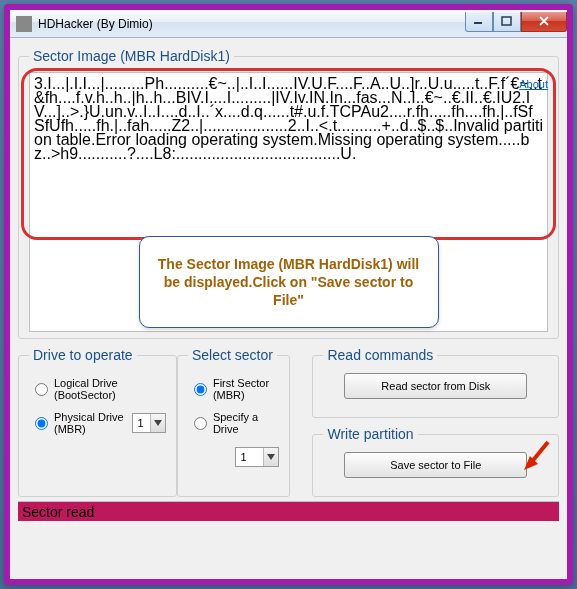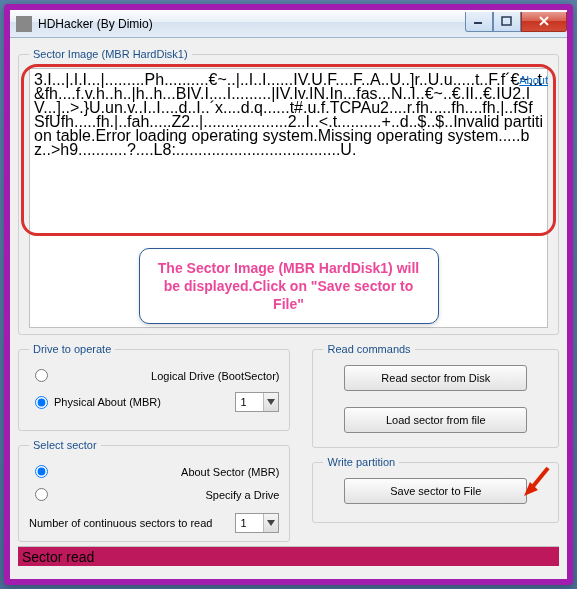--- a/index.html
+++ b/index.html
@@ -8,28 +8,28 @@
   .titlebar { height:28px; background:linear-gradient(180deg,#fdfdfe 0,#e8eff7 45%,#d6e2f0 46%,#e4edf7 100%); display:flex; align-items:center; padding:0 0 0 6px; border-bottom:1px solid #a0b4cc; }
   .titleicon { width:16px; height:16px; background:#888; margin-right:6px; }
   .titletext { flex:1; color:#000; font-size:12px; }
   .winbtns { display:flex; height:20px; margin-top:-4px; }
   .winbtn { width:28px; height:20px; border:1px solid #6a8ab0; border-top:none; display:flex; align-items:center; justify-content:center; background:linear-gradient(180deg,#e8f0f8,#c9ddf2); }
   .winbtn.min{border-radius:0 0 0 3px;}
   .winbtn.close { width:46px; background:linear-gradient(180deg,#e89a92 0,#d86050 45%,#c83420 46%,#d24a36 100%); border-color:#a03020; border-radius:0 0 3px 0; }
   .winbtn svg { width:12px; height:10px; }
   .client { flex:1; background:#f0f0f0; padding:6px 8px 2px; display:flex; flex-direction:column; }
   fieldset { border:1px solid #d0d0d0; border-radius:3px; margin:4px 0; padding:8px 10px; position:relative; }
-  legend { padding:0 4px; color:#1a4f8a; font-size:11px; }
+  legend { padding:0 4px; color:#1a4f8a; font-size:14px; }
   .topfs { padding-bottom:6px; }
   .redframe { position:absolute; top:4px; left:2px; right:2px; bottom:98px; border:3px solid #d93030; border-radius:16px; pointer-events:none; }
   .aboutlink { position:absolute; top:14px; right:10px; color:#0066cc; text-decoration:underline; font-size:11px; }
   .hexarea { width:100%; height:260px; border:1px solid #c0c0c0; background:#fff; padding:4px; font-size:16px; line-height:14px; overflow:hidden; word-break:break-all; white-space:pre-wrap; }
-  .callout { position:absolute; left:50%; transform:translateX(-50%); bottom:10px; width:300px; background:#fff; border:1px solid #2a5a9a; border-radius:10px; padding:10px 14px; color:#ec4899; font-size:14px; font-weight:bold; text-align:center; line-height:18px; box-shadow:0 2px 4px rgba(0,0,0,.15);}
+  .callout { position:absolute; left:50%; transform:translateX(-50%); bottom:10px; width:300px; background:#fff; border:1px solid #2a5a9a; border-radius:10px; padding:18px 14px; color:#a16207; font-size:14px; font-weight:bold; text-align:center; line-height:18px; box-shadow:0 2px 4px rgba(0,0,0,.15);}
   .row2 { display:flex; gap:8px; }
-  .col-l { flex:1.05; display:flex; flex-direction:column; }
+  .col-l { flex:1.05; display:flex; flex-direction:row; }
   .col-r { flex:0.95; display:flex; flex-direction:column;padding-left:14px; }
   .radiorow { display:flex; align-items:center; margin:6px 0 10px;justify-content:space-between; }
   .radiorow input { margin:0 6px 0 6px; }
   .combo { width:44px; height:20px; border:1px solid #999; background:#fff; display:inline-flex; align-items:center; margin-left:auto; }
   .combo span { flex:1; padding:0 4px; }
   .combo .arr { width:15px; height:18px; background:linear-gradient(180deg,#f5f5f5,#ddd); border-left:1px solid #bbb; display:flex; align-items:center; justify-content:center; }
   .btn { height:26px; border:1px solid #8a8a8a; background:linear-gradient(180deg,#fdfdfd,#e3e3e3); border-radius:3px; display:flex; align-items:center; justify-content:center; margin:6px 21px; cursor:pointer; font-size:11px; }
   .btn:first-of-type{margin-top:2px;}
   .spacer { height:4px; }
   .selectrow { display:flex; align-items:center; margin-top:12px; }
@@ -76,62 +76,60 @@
     <div class="row2">
       <div class="col-l">
         <fieldset>
           <legend>Drive to operate</legend>
           <div class="radiorow">
             <input type="radio" name="drv" style="">
             <span>Logical Drive (BootSector)</span>
           </div>
           <div class="radiorow">
             <input type="radio" name="drv" checked="" style="">
-            <span>Physical About (MBR)</span>
+            <span>Physical Drive (MBR)</span>
             <div class="combo">
               <span>1</span>
               <div class="arr">
                   <svg width="8" height="6" viewBox="0 0 8 6">
                     <path d="M0 0h8L4 6z" fill="#444"></path>
                   </svg>
                 </div>
             </div>
           </div>
         </fieldset>
 
         <fieldset>
           <legend>Select sector</legend>
           <div class="radiorow">
             <input type="radio" name="sec" checked="" style="">
-            <span>About Sector (MBR)</span>
+            <span>First Sector (MBR)</span>
           </div>
           <div class="radiorow">
             <input type="radio" name="sec" style="">
             <span>Specify a Drive</span>
           </div>
           <div class="selectrow">
-            <label>Number of continuous sectors to read</label>
             <div class="combo">
               <span>1</span>
               <div class="arr">
                   <svg width="8" height="6" viewBox="0 0 8 6">
                     <path d="M0 0h8L4 6z" fill="#444"></path>
                   </svg>
                 </div>
             </div>
           </div>
         </fieldset>
       </div>
 
       <div class="col-r">
         <fieldset>
           <legend>Read commands</legend>
           <div class="btn">Read sector from Disk</div>
           <div class="spacer"></div>
-          <div class="btn">Load sector from file</div>
         </fieldset>
 
         <fieldset style="position:relative">
           <legend>Write partition</legend>
           <div class="btn">Save sector to File</div>
           <div class="spacer"></div>
           <svg class="arrow-overlay" style="top:-2px;right:6px;width:34px;height:32px" viewBox="0 0 34 32">
             <path d="M30 2 L12 24" stroke="#d20" stroke-width="4" fill="none"></path>
             <path d="M6 30 L12 16 L20 24 Z" fill="#d20"></path>
           </svg>

